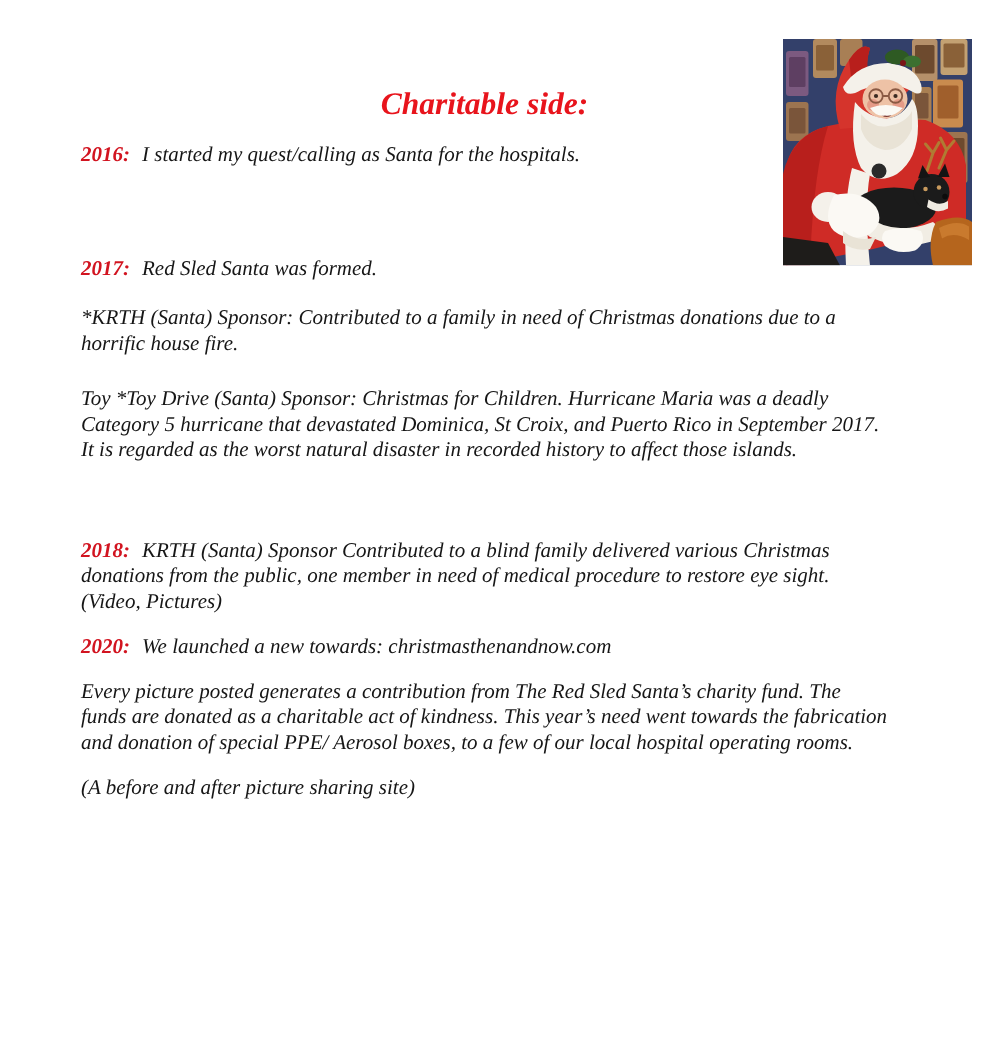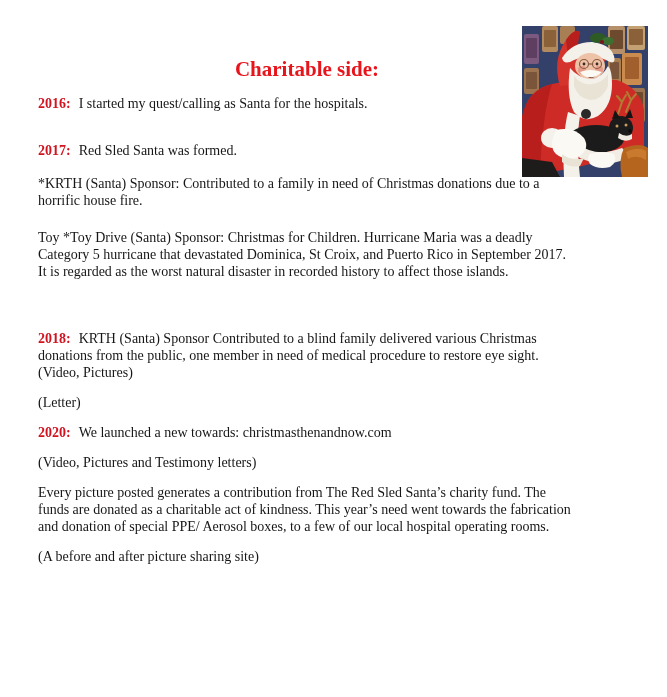--- a/index.html
+++ b/index.html
@@ -8,40 +8,41 @@
     background: #ffffff;
     overflow: hidden;
     font-family: "Liberation Serif", "DejaVu Serif", serif;
     font-size: 14px;
     line-height: 17px;
     color: var(--body-ink, #161616);
     position: relative;
   }
   .content {
     position: absolute;
-    left: 38px; top: 57px;
+    left: 54px; top: 57px;
     width: 538px;
+    font-style: italic;
   }
   .doc-title {
     margin: 0 0 14px 0;
     font-size: 21px;
     line-height: 24px;
     font-weight: bold;
     text-align: center;
     color: var(--title-red, #e8141c);
   }
   .para { margin: 0 0 13px 0; }
   .para .body-text { white-space: pre-line; }
   .year {
     font-weight: bold;
     color: var(--year-red, #d21420);
     margin-right: 8px;
     text-align: center;
   }
-  .gap-2017 { margin-top: 30px; }
+  .gap-2017 { margin-top: 59px; }
   .gap-krth { margin-top: 16px; }
   .gap-toy  { margin-top: 20px; }
   .gap-2018 { margin-top: 50px; }
   .gap-2019 { margin-top: 44px; }
   .photo {
     position: absolute;
     left: 522px; top: 26px;
     width: 126px; height: 151px;
     overflow: hidden;
   }
@@ -69,31 +70,25 @@
   <p class="para gap-toy">
     <span class="body-text">Toy *Toy Drive (Santa) Sponsor: Christmas for Children. Hurricane Maria was a deadly Category 5 hurricane that devastated Dominica, St Croix, and Puerto Rico in September 2017. It is regarded as the worst natural disaster in recorded history to affect those islands.</span>
   </p>
 
   <p class="para gap-2018">
     <span class="year">2018:</span><span class="body-text">KRTH (Santa) Sponsor Contributed to a blind family delivered various Christmas donations from the public, one member in need of medical procedure to restore eye sight.
 (Video, Pictures)</span>
   </p>
 
 
-  <p class="para">
-    <span class="body-text">(Letter)</span>
-  </p>
 
   <p class="para">
     <span class="year">2020:</span><span class="body-text">We launched a new towards: christmasthenandnow.com</span>
   </p>
 
-  <p class="para">
-    <span class="body-text">(Video, Pictures and Testimony letters)</span>
-  </p>
 
   <p class="para">
     <span class="body-text">Every picture posted generates a contribution from The Red Sled Santa’s charity fund. The funds are donated as a charitable act of kindness. This year’s need went towards the fabrication and donation of special PPE/ Aerosol boxes, to a few of our local hospital operating rooms.</span>
   </p>
 
   <p class="para">
     <span class="body-text">(A before and after picture sharing site)</span>
   </p>
 
 </div>

